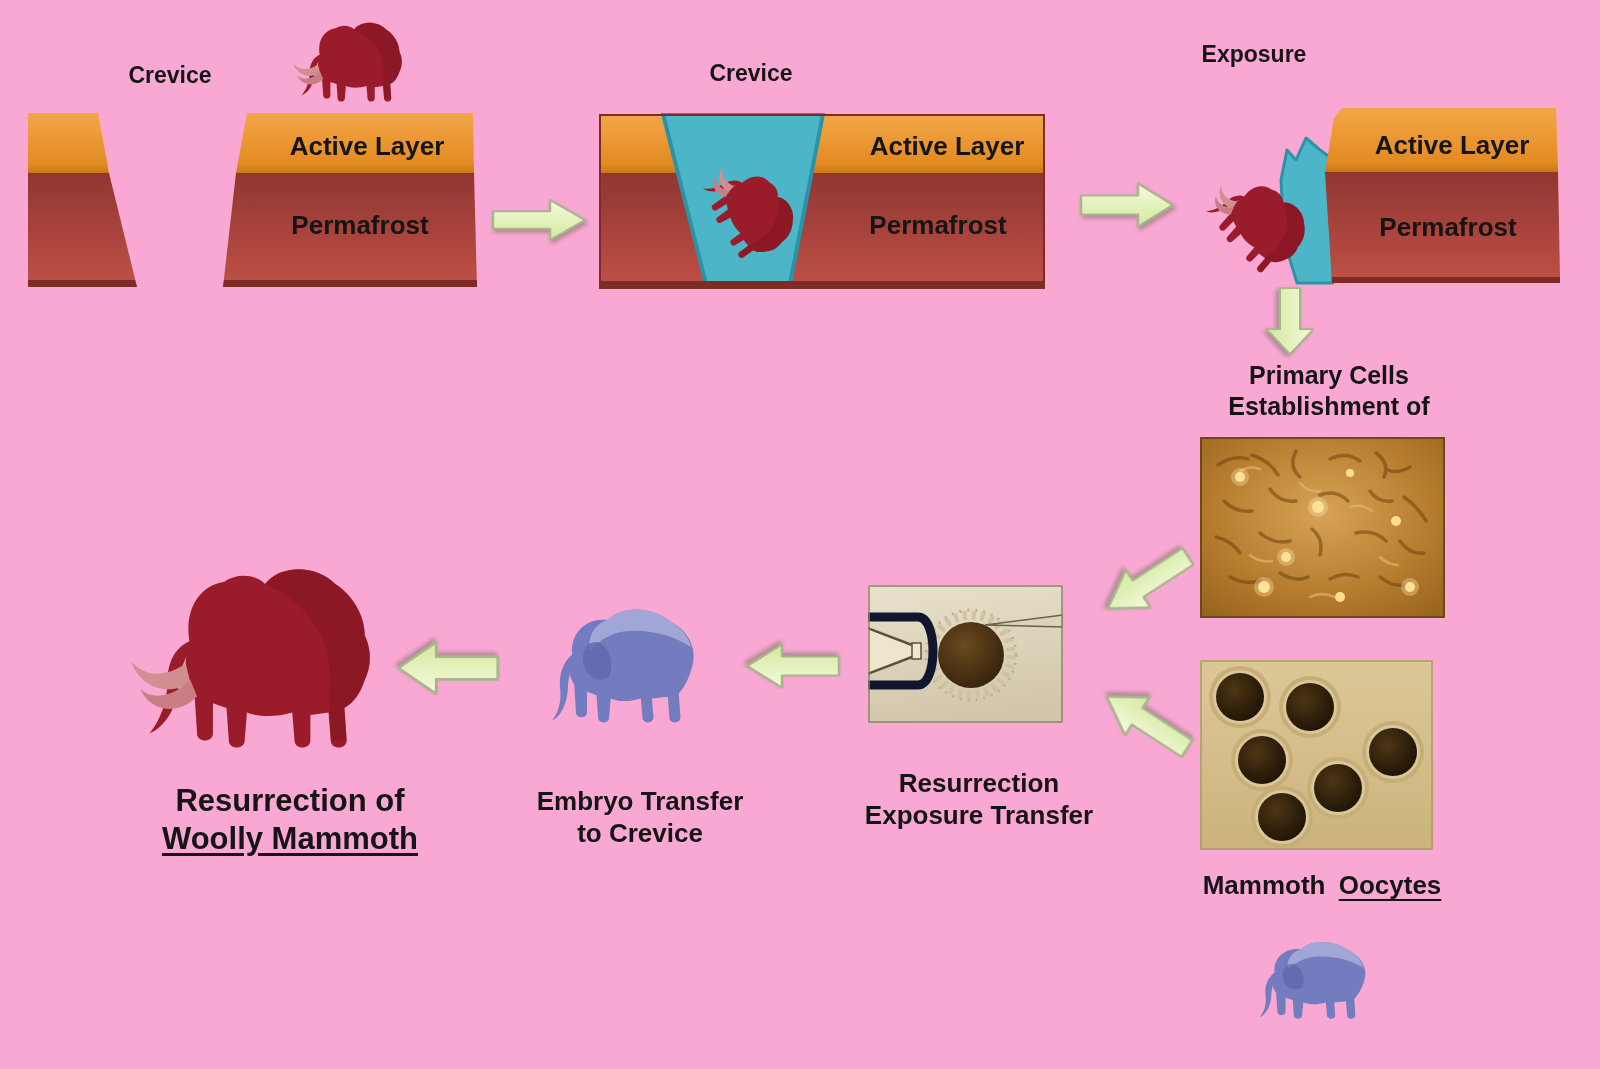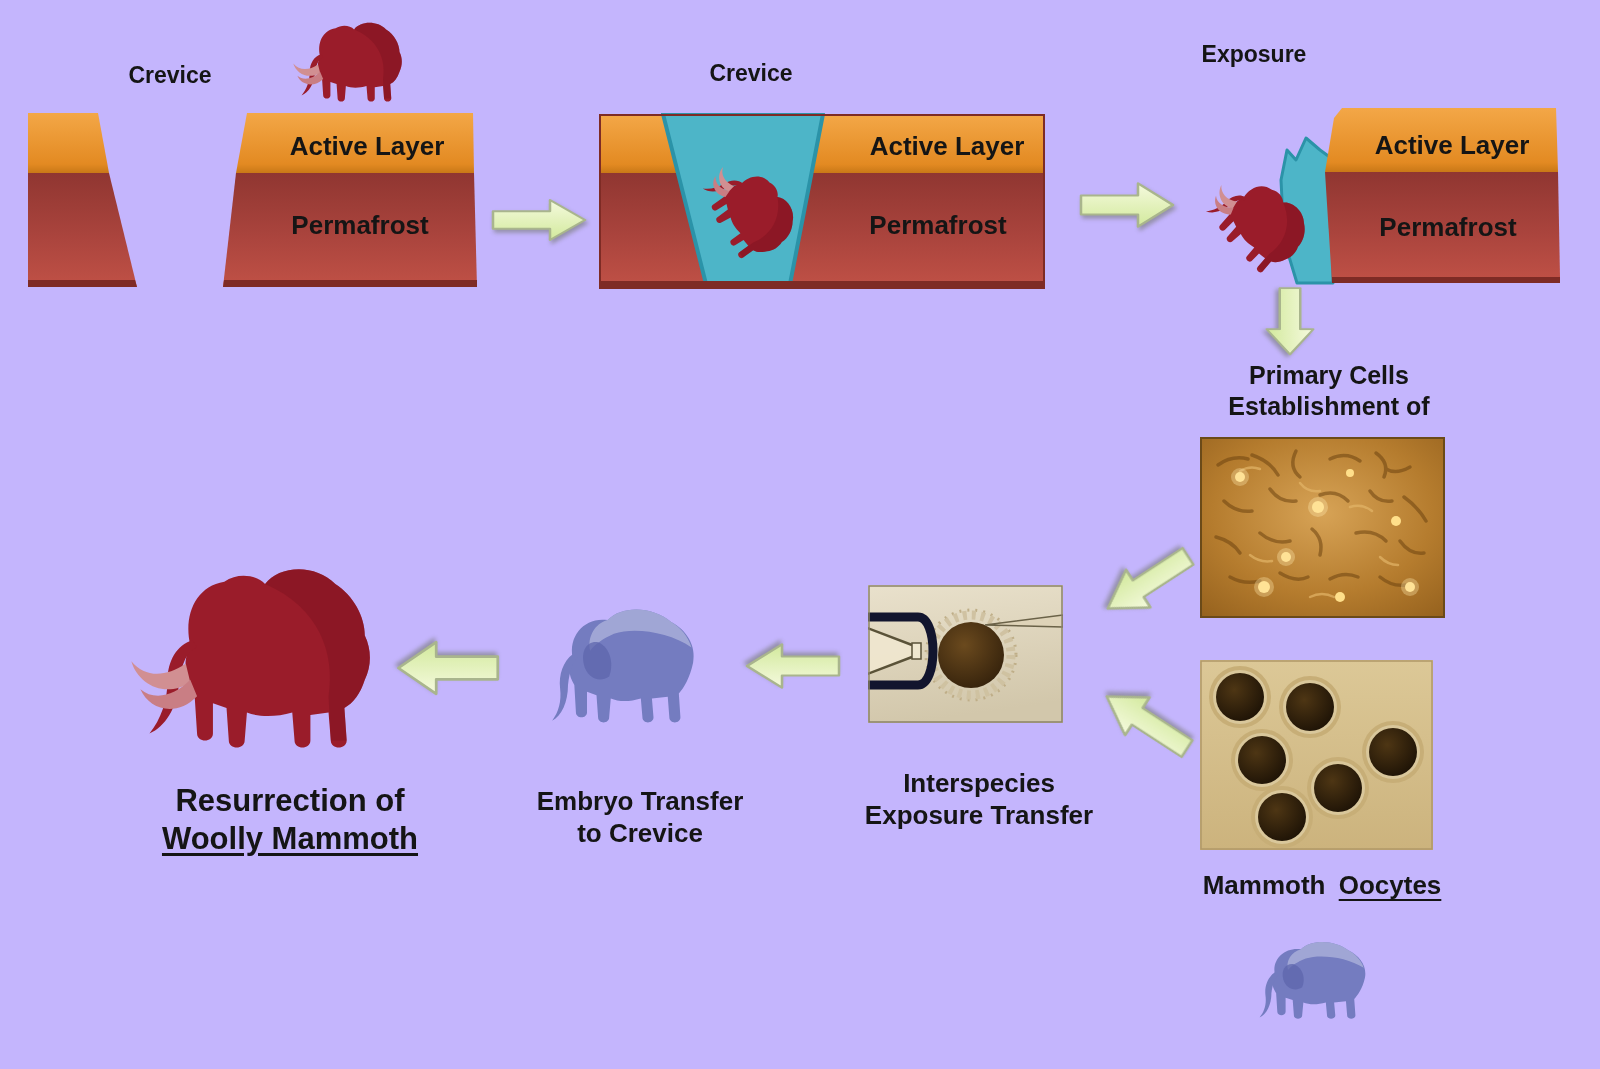--- a/index.html
+++ b/index.html
@@ -1,17 +1,17 @@
 <!DOCTYPE html>
 <html><head>
 <meta charset="utf-8">
 <style>
   html,body{margin:0;padding:0;background:#ffffff;}
   .canvas{
-    position:relative; width:1600px; height:1069px; background:#c4b5fd;
+    position:relative; width:1600px; height:1069px; background:#f9a8d4;
     overflow:hidden; font-family:"Liberation Sans", sans-serif;
   }
   .abs{position:absolute;}
   .lbl{
     position:absolute; font-weight:bold; color:#151515; text-align:center;
     line-height:1.22; letter-spacing:0px;
   }
   .line{display:block;}
   .arrow{ position:absolute; filter: drop-shadow(2px 3px 2px rgba(90,100,70,.45)); }
   .squiggle{
@@ -219,21 +219,21 @@
     <circle cx="103" cy="70" r="33" fill="url(#gEgg)"></circle>
     <polygon points="-6,41 44,60 44,72 -6,91" fill="#efe7cf" opacity="0.9"></polygon>
     <path d="M-6,41 L44,60 M-6,91 L44,72" stroke="#5a5238" stroke-width="2.5" fill="none"></path>
     <rect x="44" y="58" width="9" height="16" fill="#efe7cf" stroke="#5a5238" stroke-width="1.5"></rect>
     <path d="M-6,32 L50,32 C70,32 70,100 50,100 L-6,100" fill="none" stroke="#12152e" stroke-width="9"></path>
     <polygon points="195,30 195,42 117,40" fill="#ded3b8" stroke="#6a6248" stroke-width="1.5"></polygon>
     <rect x="1" y="1" width="193" height="136" fill="none" stroke="#8a8268" stroke-width="1.5"></rect>
   </svg>
 
   <div class="lbl" style="left:839px; top:768px; width:280px; font-size:26px;">
-    <span class="line">Interspecies</span>
+    <span class="line">Resurrection</span>
     <span class="line">Exposure Transfer</span>
   </div>
 
   <svg class="abs" style="left:1200px; top:660px;" width="233" height="190" viewBox="0 0 233 190">
     <rect x="0" y="0" width="233" height="190" fill="url(#gTan)"></rect>
     <g>
       <g>
           <circle cx="40" cy="37" r="31" fill="#c7ae77"></circle>
           <circle cx="40" cy="37" r="27" fill="#d9c79b"></circle>
           <circle cx="40" cy="37" r="24" fill="url(#gOocyte)"></circle>

